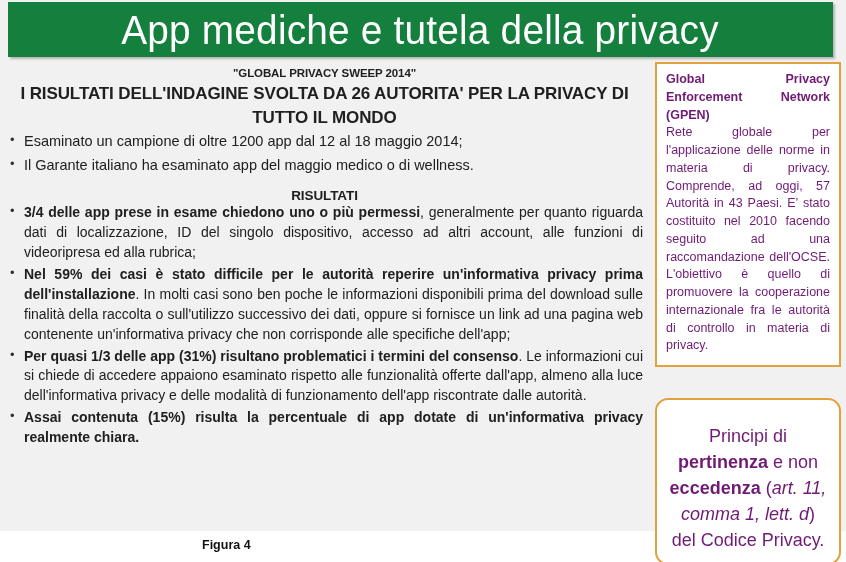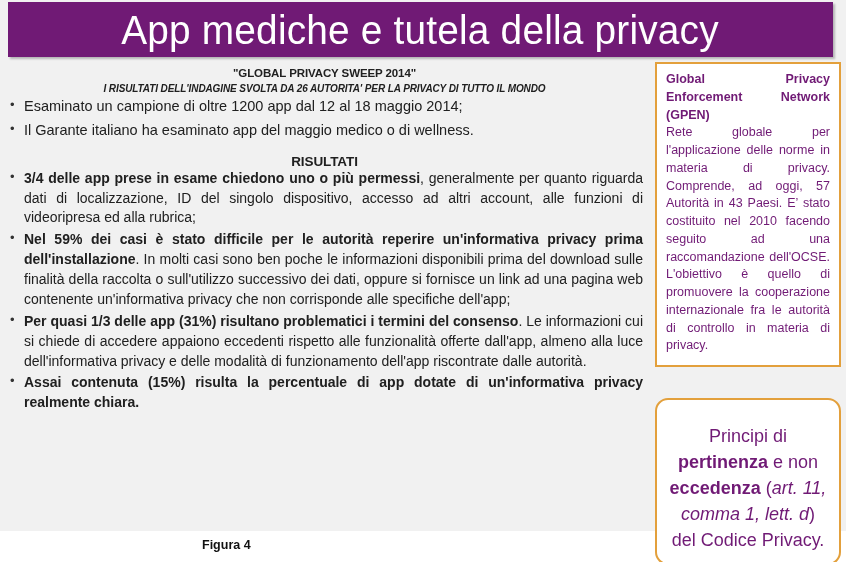--- a/index.html
+++ b/index.html
@@ -26,21 +26,21 @@
     box-sizing: border-box;
   }
 
   
   #title-banner {
     position: absolute;
     left: 8px;
     top: 2px;
     width: 825px;
     height: 55px;
-    background: #701a75;
+    background: #15803d;
     box-shadow: 2px 2px 2px rgba(0,0,0,0.25);
     display: flex;
     align-items: center;
     justify-content: center;
     box-sizing: border-box;
   }
   #title-banner .title-text {
     color: #ffffff;
     font-size: 40px;
     font-weight: 400;
@@ -62,21 +62,21 @@
 
   .subtitle-block {
     text-align: center;
     font-size: 11.5px;
     font-weight: bold;
     line-height: 1.45;
     letter-spacing: -0.1px;
     padding: 3px 4px 0 4px;
   }
   .subtitle-line1 { font-size: 11.5px; }
-  .subtitle-line2 { font-size: 10px; font-style: italic; }
+  .subtitle-line2 { font-size: 17px; }
 
   ul.bl {
     list-style: none;
     margin: 0;
     padding: 0;
   }
   ul.bl > li {
     position: relative;
     padding-left: 18px;
     margin: 0 0 2px 0;
@@ -193,21 +193,21 @@
     <div class="results-head">RISULTATI</div>
 
     <ul class="bl results-list">
       <li>
         <b>3/4 delle app prese in esame chiedono uno o più permessi</b><span>, generalmente per quanto riguarda dati di localizzazione, ID del singolo dispositivo, accesso ad altri account, alle funzioni di videoripresa ed alla rubrica;</span>
       </li>
       <li>
         <b>Nel 59% dei casi è stato difficile per le autorità reperire un'informativa privacy prima dell'installazione</b><span>. In molti casi sono ben poche le informazioni disponibili prima del download sulle finalità della raccolta o sull'utilizzo successivo dei dati, oppure si fornisce un link ad una pagina web contenente un'informativa privacy che non corrisponde alle specifiche dell'app;</span>
       </li>
       <li>
-        <b>Per quasi 1/3 delle app (31%) risultano problematici i termini del consenso</b><span>. Le informazioni cui si chiede di accedere appaiono eccedenti rispetto alle funzionalità offerte dall'app, almeno alla luce dell'informativa privacy e delle modalità di funzionamento dell'app riscontrate dalle autorità.</span>
+        <b>Per quasi 1/3 delle app (31%) risultano problematici i termini del consenso</b><span>. Le informazioni cui si chiede di accedere appaiono esaminato rispetto alle funzionalità offerte dall'app, almeno alla luce dell'informativa privacy e delle modalità di funzionamento dell'app riscontrate dalle autorità.</span>
       </li>
       <li>
         <b>Assai contenuta (15%) risulta la percentuale di app dotate di un'informativa privacy realmente chiara.</b><span></span>
       </li>
     </ul>
 
   </div>
 
   <div id="side-col">
 

